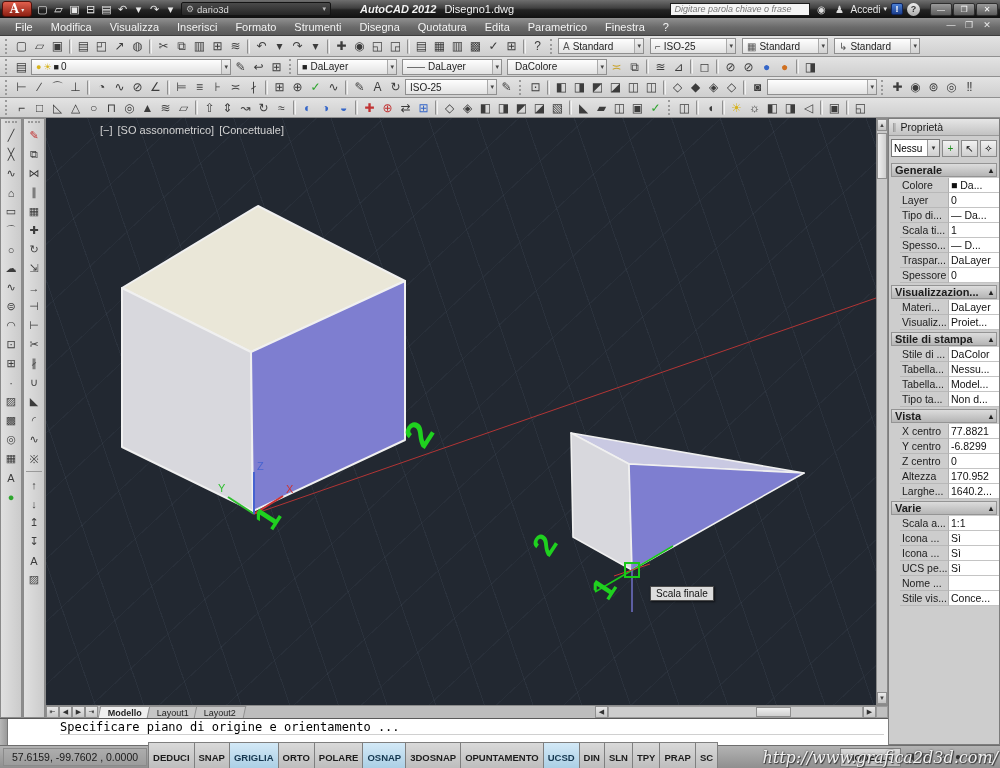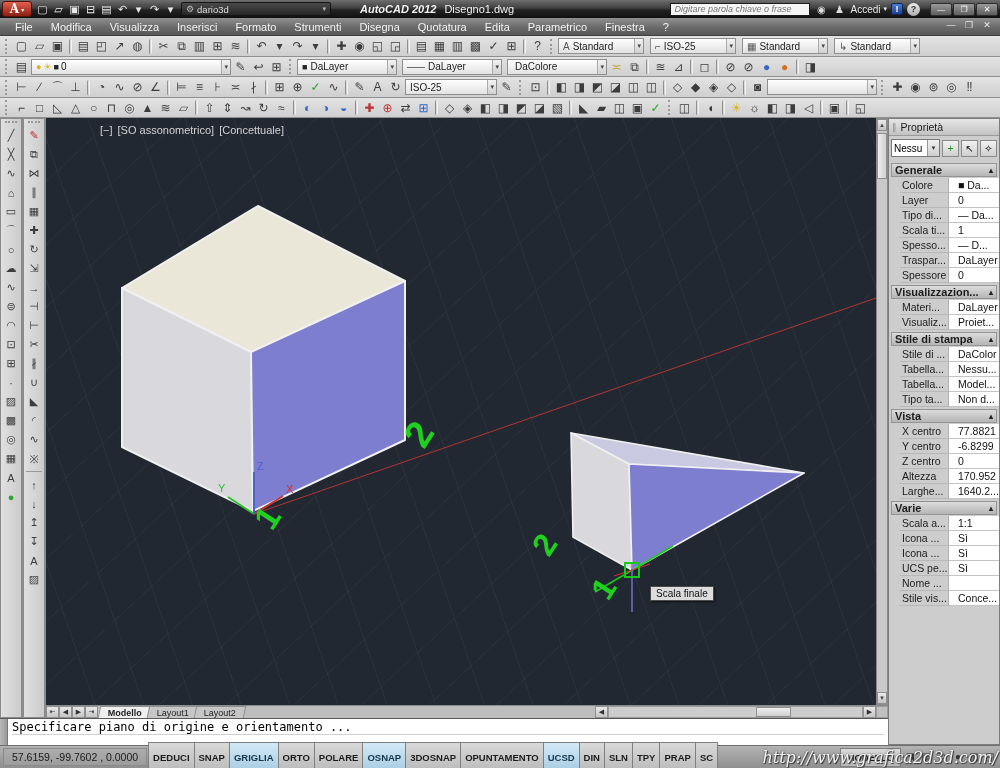--- a/index.html
+++ b/index.html
@@ -109,21 +109,21 @@
   .tab > span { transform:skewX(12deg); font-size:9px; }
   .tab[data-state="active"] { background:#efefef; font-weight:bold; }
   .tabfill { flex:1; background:#bdbdbd; }
   .htrack { width:255px; background:#cdcdcd; border:1px solid #9a9a9a; position:relative; }
   .hthumb { position:absolute; left:58%; top:0; width:14%; height:100%;
     background:linear-gradient(#efefef,#cfcfcf); border:1px solid #8f8f8f; }
   .corner { width:12px; background:#c0c0c0; border:1px solid #9a9a9a; }
 
   
   .command { position:absolute; left:0; top:718px; width:888px; height:27px; background:#fff;
-    border-top:1px solid #5a5a5a; display:flex; }
+    border-top:1px solid #5a5a5a; display:flex;gap:48px; }
   .cmd-grip { width:8px; background:linear-gradient(90deg,#b8b8b8,#9a9a9a); border-right:1px solid #777; }
   .cmd-lines { flex:1; display:flex; flex-direction:column; justify-content:space-between;
     font:12px "DejaVu Sans Mono",monospace; color:#000; padding:1px 4px; }
   .cmd-lines .hist { border-bottom:1px solid #d0d0d0; }
 
   
   .statusbar { position:absolute; left:0; top:745px; width:1000px; height:23px;
     background:linear-gradient(#b3b3b3,#8f8f8f); border-top:1px solid #6e6e6e;
     display:flex; align-items:center; padding:0 3px; gap:2px; }
   .coords { font-size:10.5px; color:#1a1a1a; padding:2px 8px; background:linear-gradient(#adadad,#9c9c9c);
@@ -150,21 +150,21 @@
   .psel .cval { flex:1; padding-left:2px; overflow:hidden; }
   .psel .carr { width:12px; align-self:stretch; background:linear-gradient(#f0f0f0,#cfcfcf);
     border-left:1px solid #999; font-size:7px; display:flex; align-items:center; justify-content:center; color:#333; }
   .pbtn { width:17px; height:17px; background:linear-gradient(#f2f2f2,#cfcfcf); border:1px solid #8a8a8a;
     display:flex; align-items:center; justify-content:center; font-size:10px; }
   .pbtn[data-tone="green"] { color:#1e8f1e; }
   .pgrid { flex:1; overflow:hidden; padding-top:1px; }
   .prow { display:flex; height:15px; align-items:stretch; margin-left:11px; }
   .prow .plabel { width:49px; padding:1px 0 0 2px; background:#cdcdcd; border-bottom:1px solid #b8b8b8;
     border-right:1px solid #b0b0b0; overflow:hidden; white-space:nowrap; color:#1c1c1c; }
-  .prow .pvalue { flex:1; padding:1px 0 0 9px; background:#fff; border-bottom:1px solid #c4c4c4;
+  .prow .pvalue { flex:1; padding:1px 0 0 2px; background:#fff; border-bottom:1px solid #c4c4c4;
     overflow:hidden; white-space:nowrap; color:#111; }
   .prow .parrow { display:none; }
   .prow[data-type="header"] { margin:2px 2px 1px 2px; height:14px; align-items:center; padding:0 3px;
     background:linear-gradient(#dcdcdc,#b5b5b5); border:1px solid #949494; font-weight:bold; color:#101010; }
   .prow[data-type="header"] .plabel { width:auto; flex:1; background:none; border:none; padding:0; font-size:11px; }
   .prow[data-type="header"] .parrow { display:block; font-size:8px; color:#222; }
 </style>
 </head>
 <body>
 

